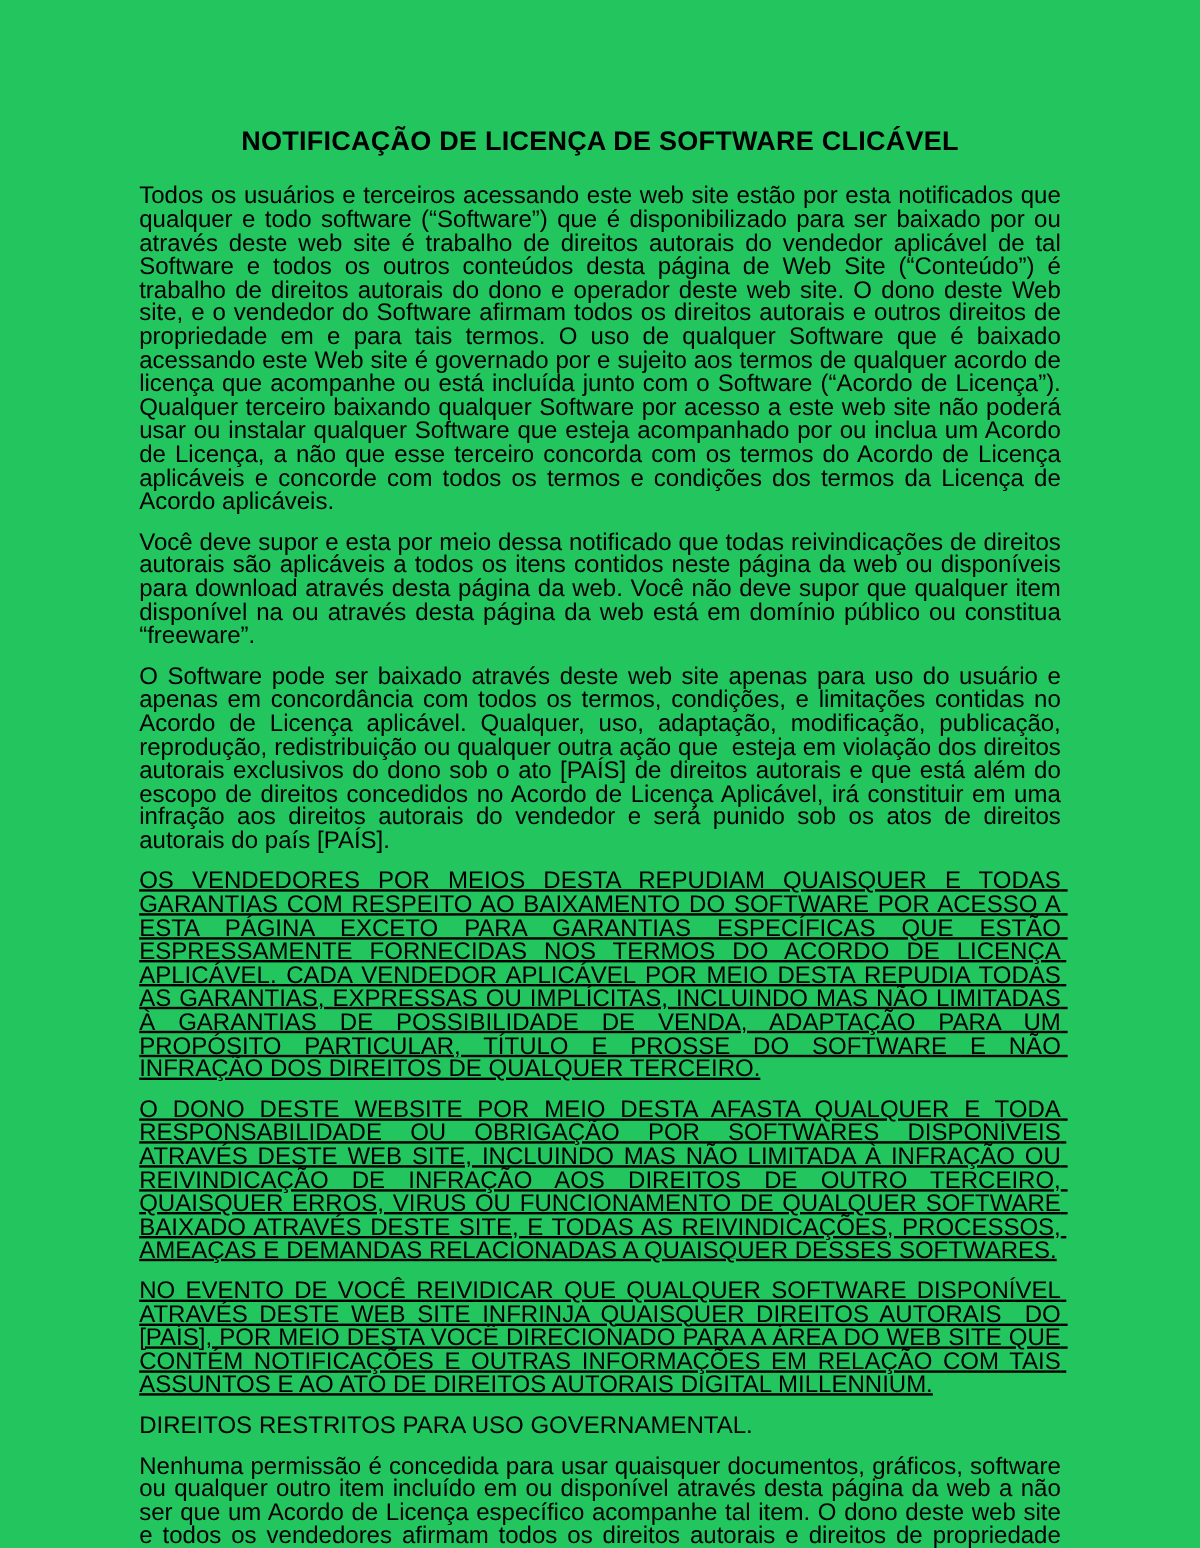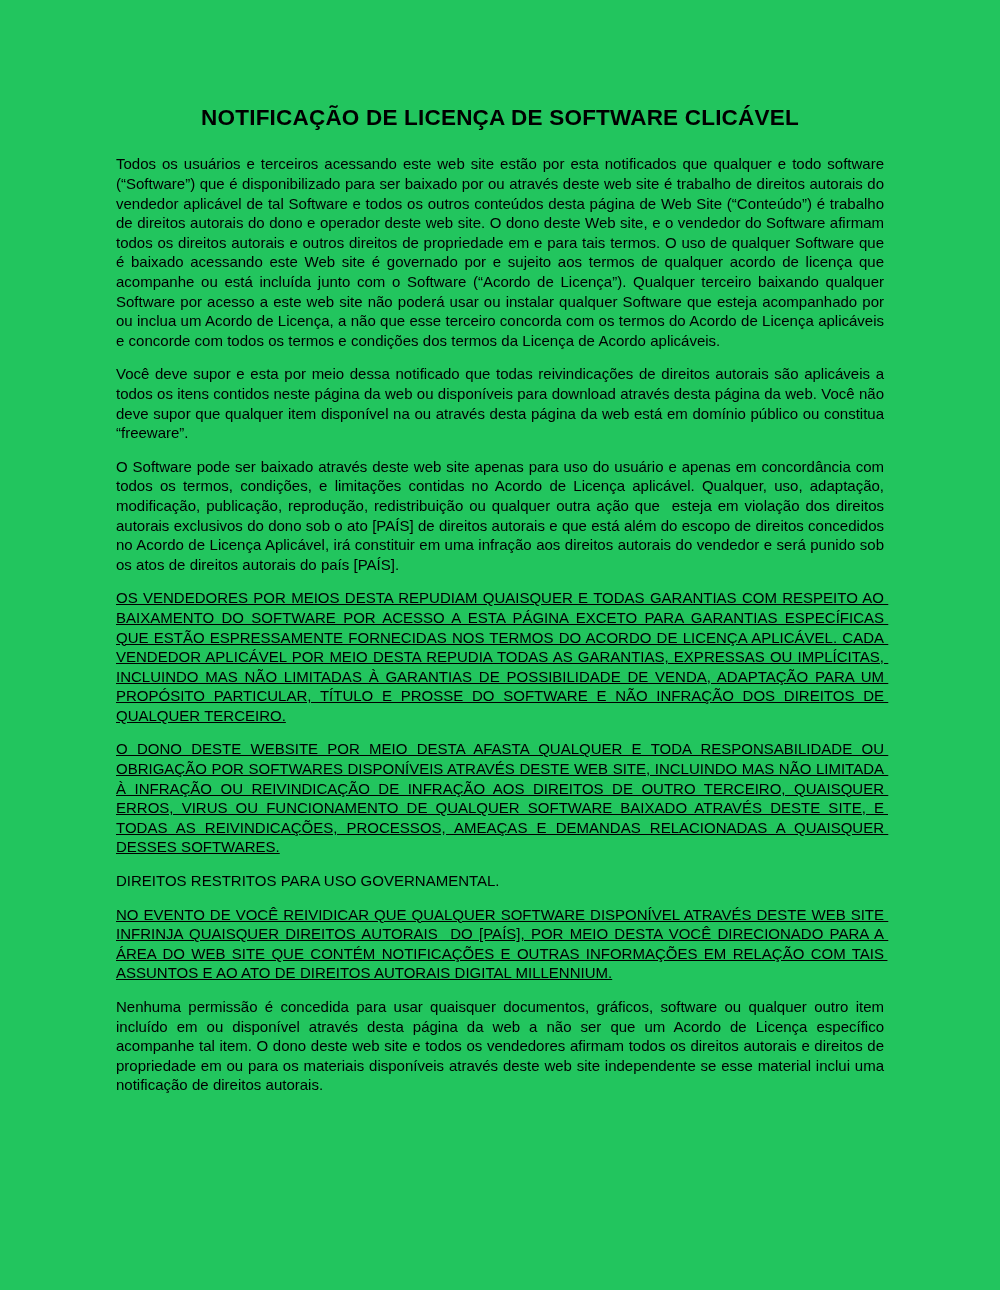--- a/index.html
+++ b/index.html
@@ -31,21 +31,21 @@
   .doc-title {
     font-size: 22.5px;
     font-weight: bold;
     text-align: center;
     letter-spacing: 0.2px;
     line-height: 1.22;
     margin: 0 0 23px 0;
     white-space: nowrap;
   }
   .para {
-    font-size: 15px;
+    font-size: 20px;
     line-height: 19.6px;
     text-align: justify;
     text-justify: inter-word;
     margin: 0 0 14px 0;
     word-spacing: 0.1px;
     white-space: pre-wrap;
   }
   .para:last-child {
     margin-bottom: 0;
   }
@@ -68,20 +68,20 @@
     <p class="para">Todos os usuários e terceiros acessando este web site estão por esta notificados que qualquer e todo software (“Software”) que é disponibilizado para ser baixado por ou através deste web site é trabalho de direitos autorais do vendedor aplicável de tal Software e todos os outros conteúdos desta página de Web Site (“Conteúdo”) é trabalho de direitos autorais do dono e operador deste web site. O dono deste Web site, e o vendedor do Software afirmam todos os direitos autorais e outros direitos de propriedade em e para tais termos. O uso de qualquer Software que é baixado acessando este Web site é governado por e sujeito aos termos de qualquer acordo de licença que acompanhe ou está incluída junto com o Software (“Acordo de Licença”). Qualquer terceiro baixando qualquer Software por acesso a este web site não poderá usar ou instalar qualquer Software que esteja acompanhado por ou inclua um Acordo de Licença, a não que esse terceiro concorda com os termos do Acordo de Licença aplicáveis e concorde com todos os termos e condições dos termos da Licença de Acordo aplicáveis.</p>
 
     <p class="para">Você deve supor e esta por meio dessa notificado que todas reivindicações de direitos autorais são aplicáveis a todos os itens contidos neste página da web ou disponíveis para download através desta página da web. Você não deve supor que qualquer item disponível na ou através desta página da web está em domínio público ou constitua “freeware”.</p>
 
     <p class="para">O Software pode ser baixado através deste web site apenas para uso do usuário e apenas em concordância com todos os termos, condições, e limitações contidas no Acordo de Licença aplicável. Qualquer, uso, adaptação, modificação, publicação, reprodução, redistribuição ou qualquer outra ação que  esteja em violação dos direitos autorais exclusivos do dono sob o ato [PAÍS] de direitos autorais e que está além do escopo de direitos concedidos no Acordo de Licença Aplicável, irá constituir em uma infração aos direitos autorais do vendedor e será punido sob os atos de direitos autorais do país [PAÍS].</p>
 
     <p class="para caps">OS VENDEDORES POR MEIOS DESTA REPUDIAM QUAISQUER E TODAS GARANTIAS COM RESPEITO AO BAIXAMENTO DO SOFTWARE POR ACESSO A ESTA PÁGINA EXCETO PARA GARANTIAS ESPECÍFICAS QUE ESTÃO ESPRESSAMENTE FORNECIDAS NOS TERMOS DO ACORDO DE LICENÇA APLICÁVEL. CADA VENDEDOR APLICÁVEL POR MEIO DESTA REPUDIA TODAS AS GARANTIAS, EXPRESSAS OU IMPLÍCITAS, INCLUINDO MAS NÃO LIMITADAS À GARANTIAS DE POSSIBILIDADE DE VENDA, ADAPTAÇÃO PARA UM PROPÓSITO PARTICULAR, TÍTULO E PROSSE DO SOFTWARE E NÃO INFRAÇÃO DOS DIREITOS DE QUALQUER TERCEIRO.</p>
 
     <p class="para caps">O DONO DESTE WEBSITE POR MEIO DESTA AFASTA QUALQUER E TODA RESPONSABILIDADE OU OBRIGAÇÃO POR SOFTWARES DISPONÍVEIS ATRAVÉS DESTE WEB SITE, INCLUINDO MAS NÃO LIMITADA À INFRAÇÃO OU REIVINDICAÇÃO DE INFRAÇÃO AOS DIREITOS DE OUTRO TERCEIRO, QUAISQUER ERROS, VIRUS OU FUNCIONAMENTO DE QUALQUER SOFTWARE BAIXADO ATRAVÉS DESTE SITE, E TODAS AS REIVINDICAÇÕES, PROCESSOS, AMEAÇAS E DEMANDAS RELACIONADAS A QUAISQUER DESSES SOFTWARES.</p>
 
+    <p class="para caps">NO EVENTO DE VOCÊ REIVIDICAR QUE QUALQUER SOFTWARE DISPONÍVEL ATRAVÉS DESTE WEB SITE INFRINJA QUAISQUER DIREITOS AUTORAIS  DO [PAÍS], POR MEIO DESTA VOCÊ DIRECIONADO PARA A ÁREA DO WEB SITE QUE CONTÉM NOTIFICAÇÕES E OUTRAS INFORMAÇÕES EM RELAÇÃO COM TAIS ASSUNTOS E AO ATO DE DIREITOS AUTORAIS DIGITAL MILLENNIUM.</p>
+
     <p class="para single-line">DIREITOS RESTRITOS PARA USO GOVERNAMENTAL.</p>
-
-    <p class="para caps">NO EVENTO DE VOCÊ REIVIDICAR QUE QUALQUER SOFTWARE DISPONÍVEL ATRAVÉS DESTE WEB SITE INFRINJA QUAISQUER DIREITOS AUTORAIS  DO [PAÍS], POR MEIO DESTA VOCÊ DIRECIONADO PARA A ÁREA DO WEB SITE QUE CONTÉM NOTIFICAÇÕES E OUTRAS INFORMAÇÕES EM RELAÇÃO COM TAIS ASSUNTOS E AO ATO DE DIREITOS AUTORAIS DIGITAL MILLENNIUM.</p>
 
     <p class="para">Nenhuma permissão é concedida para usar quaisquer documentos, gráficos, software ou qualquer outro item incluído em ou disponível através desta página da web a não ser que um Acordo de Licença específico acompanhe tal item. O dono deste web site e todos os vendedores afirmam todos os direitos autorais e direitos de propriedade em ou para os materiais disponíveis através deste web site independente se esse material inclui uma notificação de direitos autorais.</p>
 
   </div>
 </div>
 
 </body></html>

